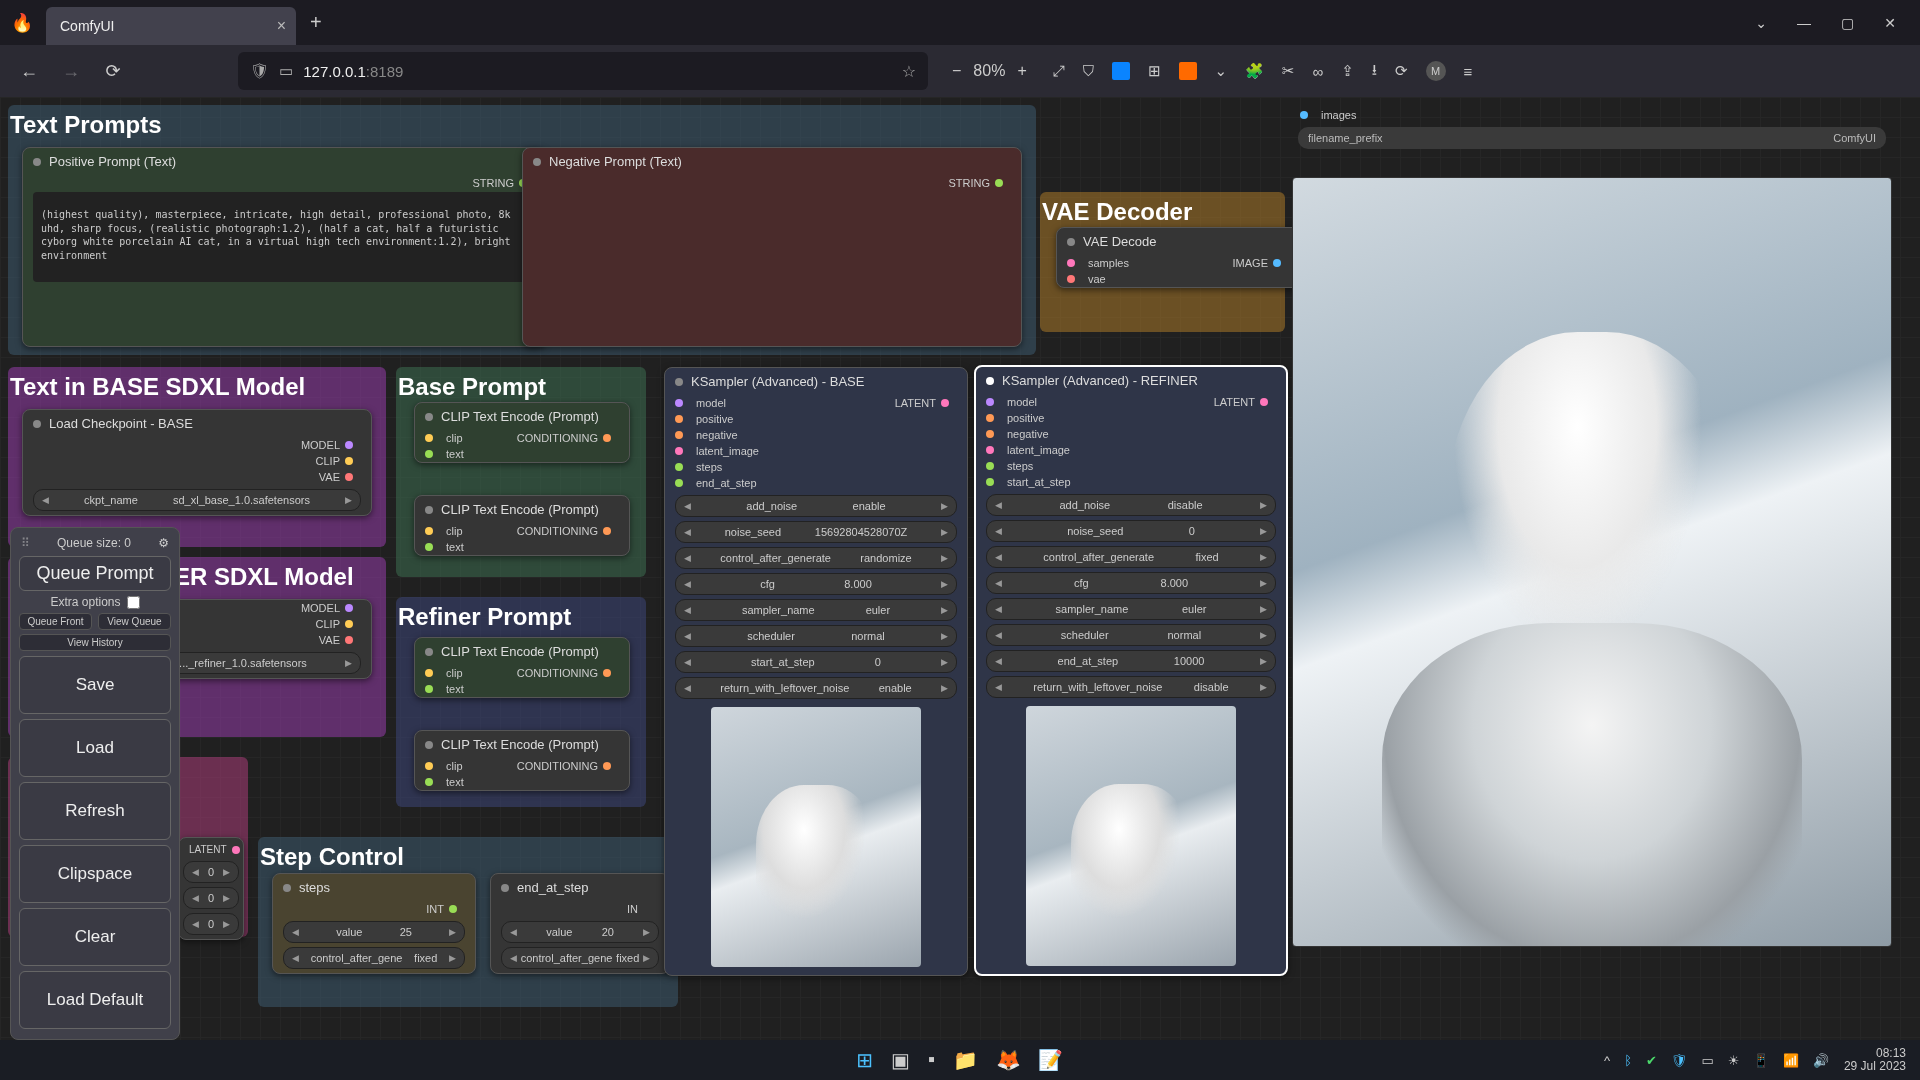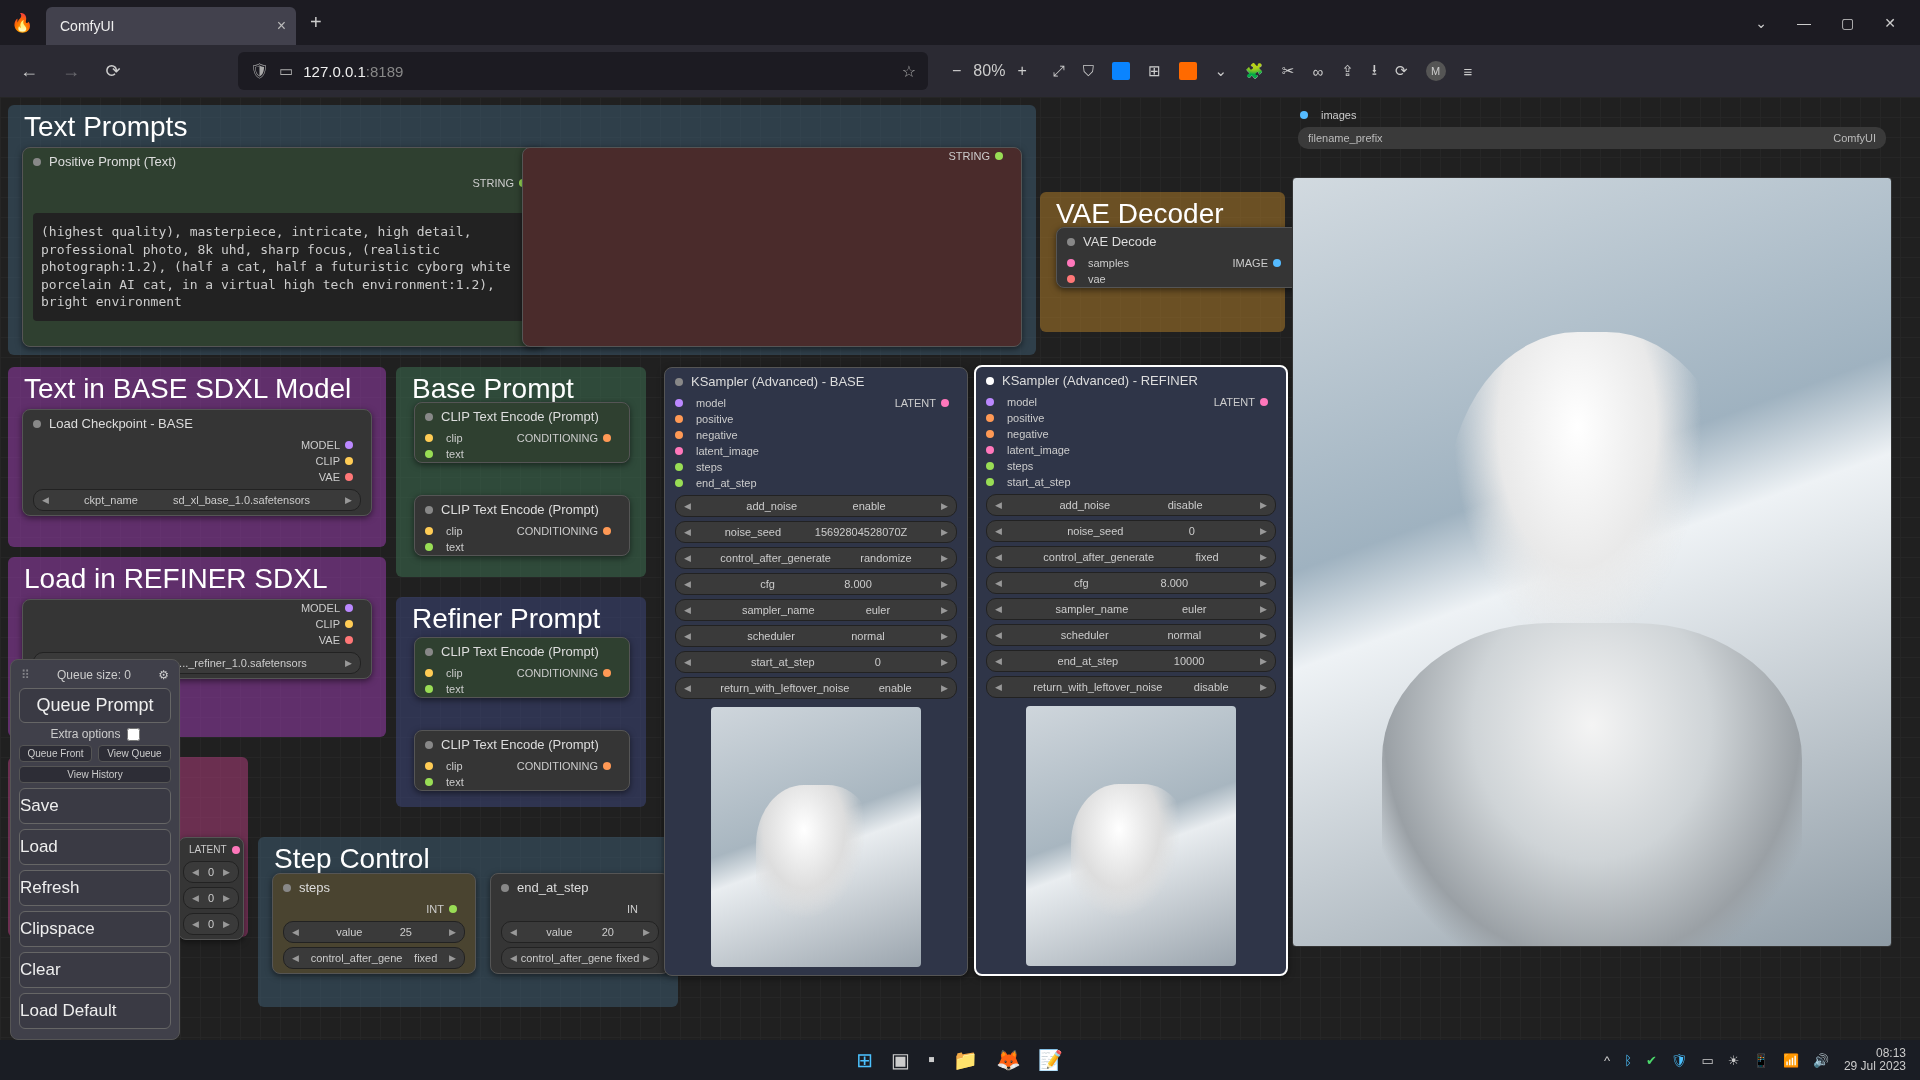--- a/index.html
+++ b/index.html
@@ -26,56 +26,56 @@
 .tbicons { display:flex; align-items:center; gap:18px; margin-left:18px; color:#ccc; }
 .tbicons span { font-size:15px; }
 .ic-orange { background:#ff6a00; width:18px; height:18px; border-radius:2px; }
 .ic-blue { background:#0a84ff; width:18px; height:18px; border-radius:2px; }
 
 
 .canvas { position:absolute; top:97px; left:0; right:0; bottom:40px; background:#202020; background-image:linear-gradient(#262626 1px,transparent 1px),linear-gradient(90deg,#262626 1px,transparent 1px); background-size:20px 20px; overflow:hidden; }
 
 
 .group { position:absolute; border-radius:6px; }
-.group-title { font-size:28px; font-weight:400; padding:6px 16px; color:#fff; }
+.group-title { font-size:24px; font-weight:700; padding:6px 2px; color:#fff; }
 .g-text   { left:8px;  top:8px;   width:1028px; height:250px; background:rgba(60,90,110,.55); }
 .g-base   { left:8px;  top:270px; width:378px;  height:180px; background:rgba(150,60,170,.55); }
 .g-ref    { left:8px;  top:460px; width:378px;  height:180px; background:rgba(150,60,170,.55); }
 .g-img    { left:8px;  top:660px; width:240px;  height:180px; background:rgba(170,60,120,.55); }
 .g-bp     { left:396px;top:270px; width:250px;  height:210px; background:rgba(60,110,80,.55); }
 .g-rp     { left:396px;top:500px; width:250px;  height:210px; background:rgba(60,70,120,.55); }
 .g-step   { left:258px;top:740px; width:420px;  height:170px; background:rgba(60,90,110,.55); }
 .g-vae    { left:1040px;top:95px; width:245px;  height:140px; background:rgba(170,120,40,.55); }
 
 
 .node { position:absolute; background:#353535; border:1px solid #555; border-radius:8px; box-shadow:0 2px 6px rgba(0,0,0,.5); }
 .node-hdr { display:flex; align-items:center; padding:6px 10px; font-size:13px; color:#ddd; }
 .dot { width:8px; height:8px; border-radius:50%; margin-right:8px; flex-shrink:0; }
 .dot.gray{background:#888;} .dot.yellow{background:#fc5;} .dot.purple{background:#b8f;} .dot.red{background:#f77;} .dot.pink{background:#f7b;} .dot.blue{background:#5bf;} .dot.orange{background:#f95;} .dot.lime{background:#9d5;}
 .node.green-body{background:#2f4030;} .node.red-body{background:#4a2b2b;} .node.blue-body{background:#2f3548;} .node.olive{background:#4a4430;}
-.txtarea { margin:22px 10px 10px; background:#222; border-radius:4px; padding:10px 8px; font-family:monospace; font-size:13px; line-height:1.35; color:#ccc; min-height:90px; }
+.txtarea { margin:1px 10px 10px; background:#222; border-radius:4px; padding:16px 8px; font-family:monospace; font-size:10px; line-height:1.35; color:#ccc; min-height:90px; }
 .io-row { display:flex; justify-content:space-between; padding:2px 10px; font-size:11px; color:#ccc; align-items:center; }
 .io-l,.io-r{display:flex;align-items:center;gap:5px;}
 .widget { margin:4px 10px; background:#3a3a3a; border:1px solid #222; border-radius:10px; height:22px; display:flex; align-items:center; padding:0 8px; font-size:11px; color:#ccc; justify-content:space-between; }
 .widget .arr{color:#999;font-size:9px;}
 .preview { margin:8px auto; width:210px; height:260px; background:linear-gradient(160deg,#cfd6dc 0%,#a8b6c0 45%,#e9edf0 55%,#9aa4ad 100%); border-radius:4px; display:flex; align-items:center; justify-content:center; position:relative; }
 .preview::after{content:"";position:absolute;top:30%;left:50%;transform:translateX(-50%);width:120px;height:150px;background:radial-gradient(ellipse at 40% 30%,#fff 0%,#ddd 40%,transparent 60%),radial-gradient(circle at 35% 35%,#4fc8ff 0 6px,transparent 7px),radial-gradient(circle at 65% 35%,#4fc8ff 0 6px,transparent 7px);border-radius:40% 40% 30% 30%;}
 .imgout { position:absolute; left:1292px; top:80px; width:600px; height:770px; background:linear-gradient(160deg,#d2dae0 0%,#9fb2c0 40%,#eef2f5 50%,#8e9ba5 100%); border-radius:4px; border:1px solid #333; overflow:hidden; }
 .imgout::before{content:"";position:absolute;left:50%;top:20%;transform:translateX(-50%);width:290px;height:380px;background:radial-gradient(ellipse at 45% 25%,#fff 0%,#e9e9e9 35%,transparent 55%),radial-gradient(circle at 37% 34%,#36d0ff 0 16px,#0a3a50 17px 20px,transparent 22px),radial-gradient(circle at 63% 34%,#36d0ff 0 16px,#0a3a50 17px 20px,transparent 22px);border-radius:45% 45% 30% 30%;}
 .imgout::after{content:"";position:absolute;left:50%;top:58%;transform:translateX(-50%);width:420px;height:340px;background:radial-gradient(ellipse at 50% 30%,#f4f4f4 0%,#cfd4d7 40%,#9aa0a5 70%,transparent 80%);border-radius:40% 40% 20% 20%;}
 
 
 .panel { position:absolute; left:10px; bottom:0px; width:170px; background:#40404a; border:1px solid #555; border-radius:8px; padding:6px 8px 10px; z-index:50; }
 .panel-top { font-size:12px; color:#ccc; display:flex; justify-content:space-between; align-items:center; padding:2px 2px 6px; }
 .bigbtn { background:#3a3a44; border:1px solid #666; border-radius:6px; color:#eee; font-size:18px; padding:6px 0; text-align:center; margin-bottom:4px; }
 .smrow { display:flex; gap:6px; margin:4px 0; }
 .smrow .sm { flex:1; background:#2d2d36; border:1px solid #555; border-radius:4px; font-size:10px; color:#ccc; text-align:center; padding:2px 0; }
 .chk { font-size:12px; color:#ccc; display:flex; align-items:center; gap:6px; justify-content:center; margin:4px 0; }
 .chk input{accent-color:#888;}
-.pbtn { background:#3a3a44; border:1px solid #666; border-radius:6px; color:#eee; font-size:17px; padding:7px 0; text-align:left; margin-top:5px; }
+.pbtn { background:#3a3a44; border:1px solid #666; border-radius:6px; color:#eee; font-size:17px; padding:18px 0; text-align:center; margin-top:5px; }
 
 
 .taskbar { position:absolute; bottom:0; left:0; right:0; height:40px; background:#1a1d24; display:flex; align-items:center; }
 .taskcenter { position:absolute; left:50%; transform:translateX(-50%); display:flex; gap:18px; }
 .taskcenter span{font-size:20px;}
 .tray { margin-left:auto; display:flex; align-items:center; gap:14px; padding-right:14px; color:#ccc; font-size:13px; }
 .clock { text-align:right; line-height:1.1; font-size:12px; }
 
 
 .wires { position:absolute; inset:0; pointer-events:none; }
@@ -197,20 +197,24 @@
         <span></span>
         <span class="io-r">
           <span>STRING</span>
           <span class="dot lime"></span>
         </span>
       </div>
     <div class="txtarea">(highest quality), masterpiece, intricate, high detail, professional photo, 8k uhd, sharp focus, (realistic photograph:1.2), (half a cat, half a futuristic cyborg white porcelain AI cat, in a virtual high tech environment:1.2), bright environment</div>
   </div>
 
   <div class="node red-body" style="left:522px;top:50px;width:500px;height:200px">
+    <div class="node-hdr">
+        <span class="dot gray"></span>
+        <span>Negative Prompt (Text)</span>
+      </div>
     <div class="io-row">
         <span></span>
         <span class="io-r">
           <span>STRING</span>
           <span class="dot lime"></span>
         </span>
       </div>
   </div>
 
   <div class="node" style="left:22px;top:312px;width:350px">

